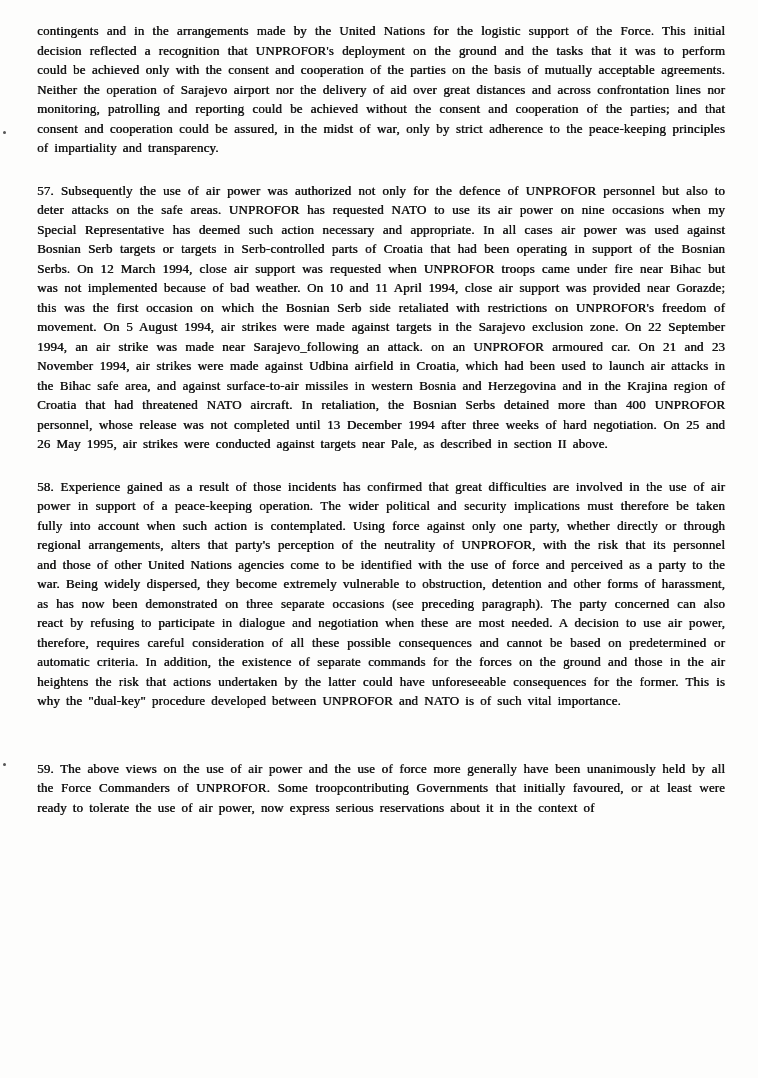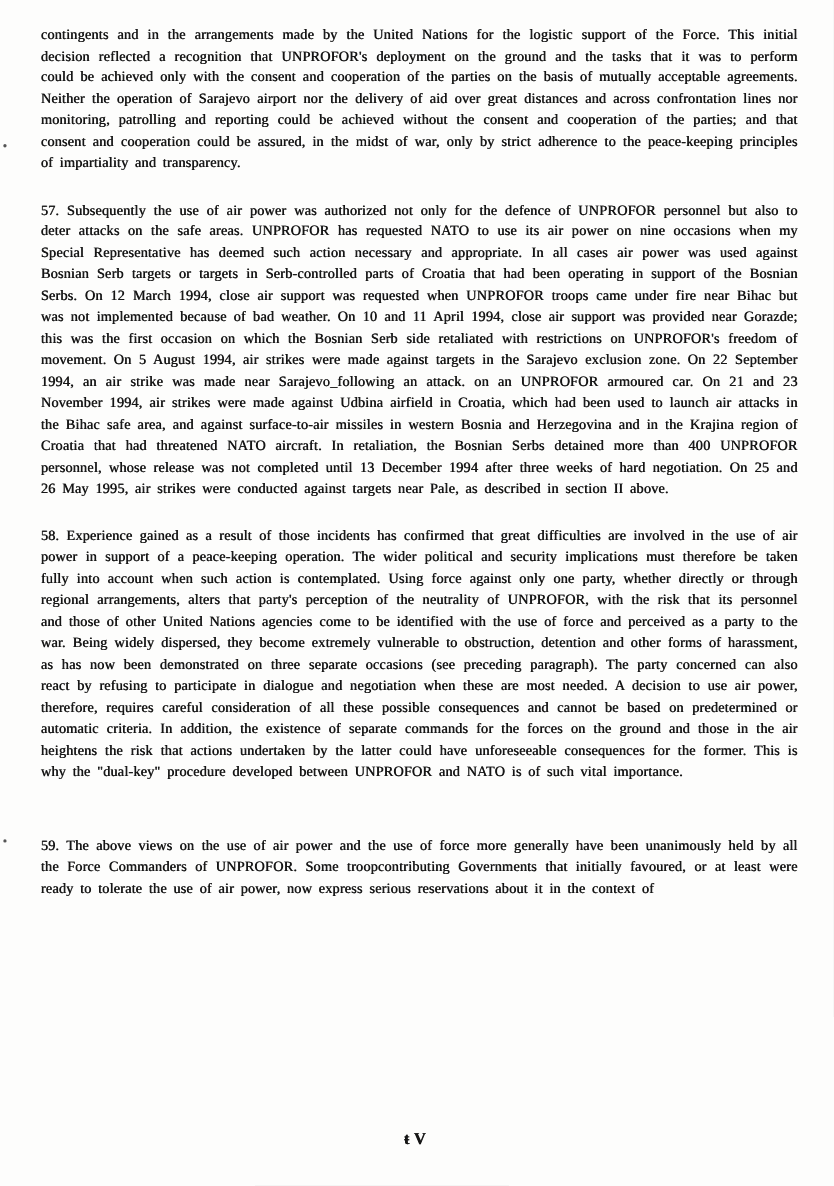--- a/index.html
+++ b/index.html
@@ -64,14 +64,13 @@
   <div class="speck speck-1"></div>
   <div class="speck speck-2"></div>
 
   <div class="content">
     <p class="para">contingents and in the arrangements made by the United Nations for the logistic support of the Force. This initial decision reflected a recognition that UNPROFOR's deployment on the ground and the tasks that it was to perform could be achieved only with the consent and cooperation of the parties on the basis of mutually acceptable agreements. Neither the operation of Sarajevo airport nor the delivery of aid over great distances and across confrontation lines nor monitoring, patrolling and reporting could be achieved without the consent and cooperation of the parties; and that consent and cooperation could be assured, in the midst of war, only by strict adherence to the peace-keeping principles of impartiality and transparency.</p>
     <p class="para">57. Subsequently the use of air power was authorized not only for the defence of UNPROFOR personnel but also to deter attacks on the safe areas. UNPROFOR has requested NATO to use its air power on nine occasions when my Special Representative has deemed such action necessary and appropriate. In all cases air power was used against Bosnian Serb targets or targets in Serb-controlled parts of Croatia that had been operating in support of the Bosnian Serbs. On 12 March 1994, close air support was requested when UNPROFOR troops came under fire near Bihac but was not implemented because of bad weather. On 10 and 11 April 1994, close air support was provided near Gorazde; this was the first occasion on which the Bosnian Serb side retaliated with restrictions on UNPROFOR's freedom of movement. On 5 August 1994, air strikes were made against targets in the Sarajevo exclusion zone. On 22 September 1994, an air strike was made near Sarajevo_following an attack. on an UNPROFOR armoured car. On 21 and 23 November 1994, air strikes were made against Udbina airfield in Croatia, which had been used to launch air attacks in the Bihac safe area, and against surface-to-air missiles in western Bosnia and Herzegovina and in the Krajina region of Croatia that had threatened NATO aircraft. In retaliation, the Bosnian Serbs detained more than 400 UNPROFOR personnel, whose release was not completed until 13 December 1994 after three weeks of hard negotiation. On 25 and 26 May 1995, air strikes were conducted against targets near Pale, as described in section II above.</p>
     <p class="para">58. Experience gained as a result of those incidents has confirmed that great difficulties are involved in the use of air power in support of a peace-keeping operation. The wider political and security implications must therefore be taken fully into account when such action is contemplated. Using force against only one party, whether directly or through regional arrangements, alters that party's perception of the neutrality of UNPROFOR, with the risk that its personnel and those of other United Nations agencies come to be identified with the use of force and perceived as a party to the war. Being widely dispersed, they become extremely vulnerable to obstruction, detention and other forms of harassment, as has now been demonstrated on three separate occasions (see preceding paragraph). The party concerned can also react by refusing to participate in dialogue and negotiation when these are most needed. A decision to use air power, therefore, requires careful consideration of all these possible consequences and cannot be based on predetermined or automatic criteria. In addition, the existence of separate commands for the forces on the ground and those in the air heightens the risk that actions undertaken by the latter could have unforeseeable consequences for the former. This is why the "dual-key" procedure developed between UNPROFOR and NATO is of such vital importance.</p>
     <p class="para">59. The above views on the use of air power and the use of force more generally have been unanimously held by all the Force Commanders of UNPROFOR. Some troopcontributing Governments that initially favoured, or at least were ready to tolerate the use of air power, now express serious reservations about it in the context of</p>
   </div>
 
-  <div class="footer-mark">ŧV</div>
 </div>
 
 </body></html>

